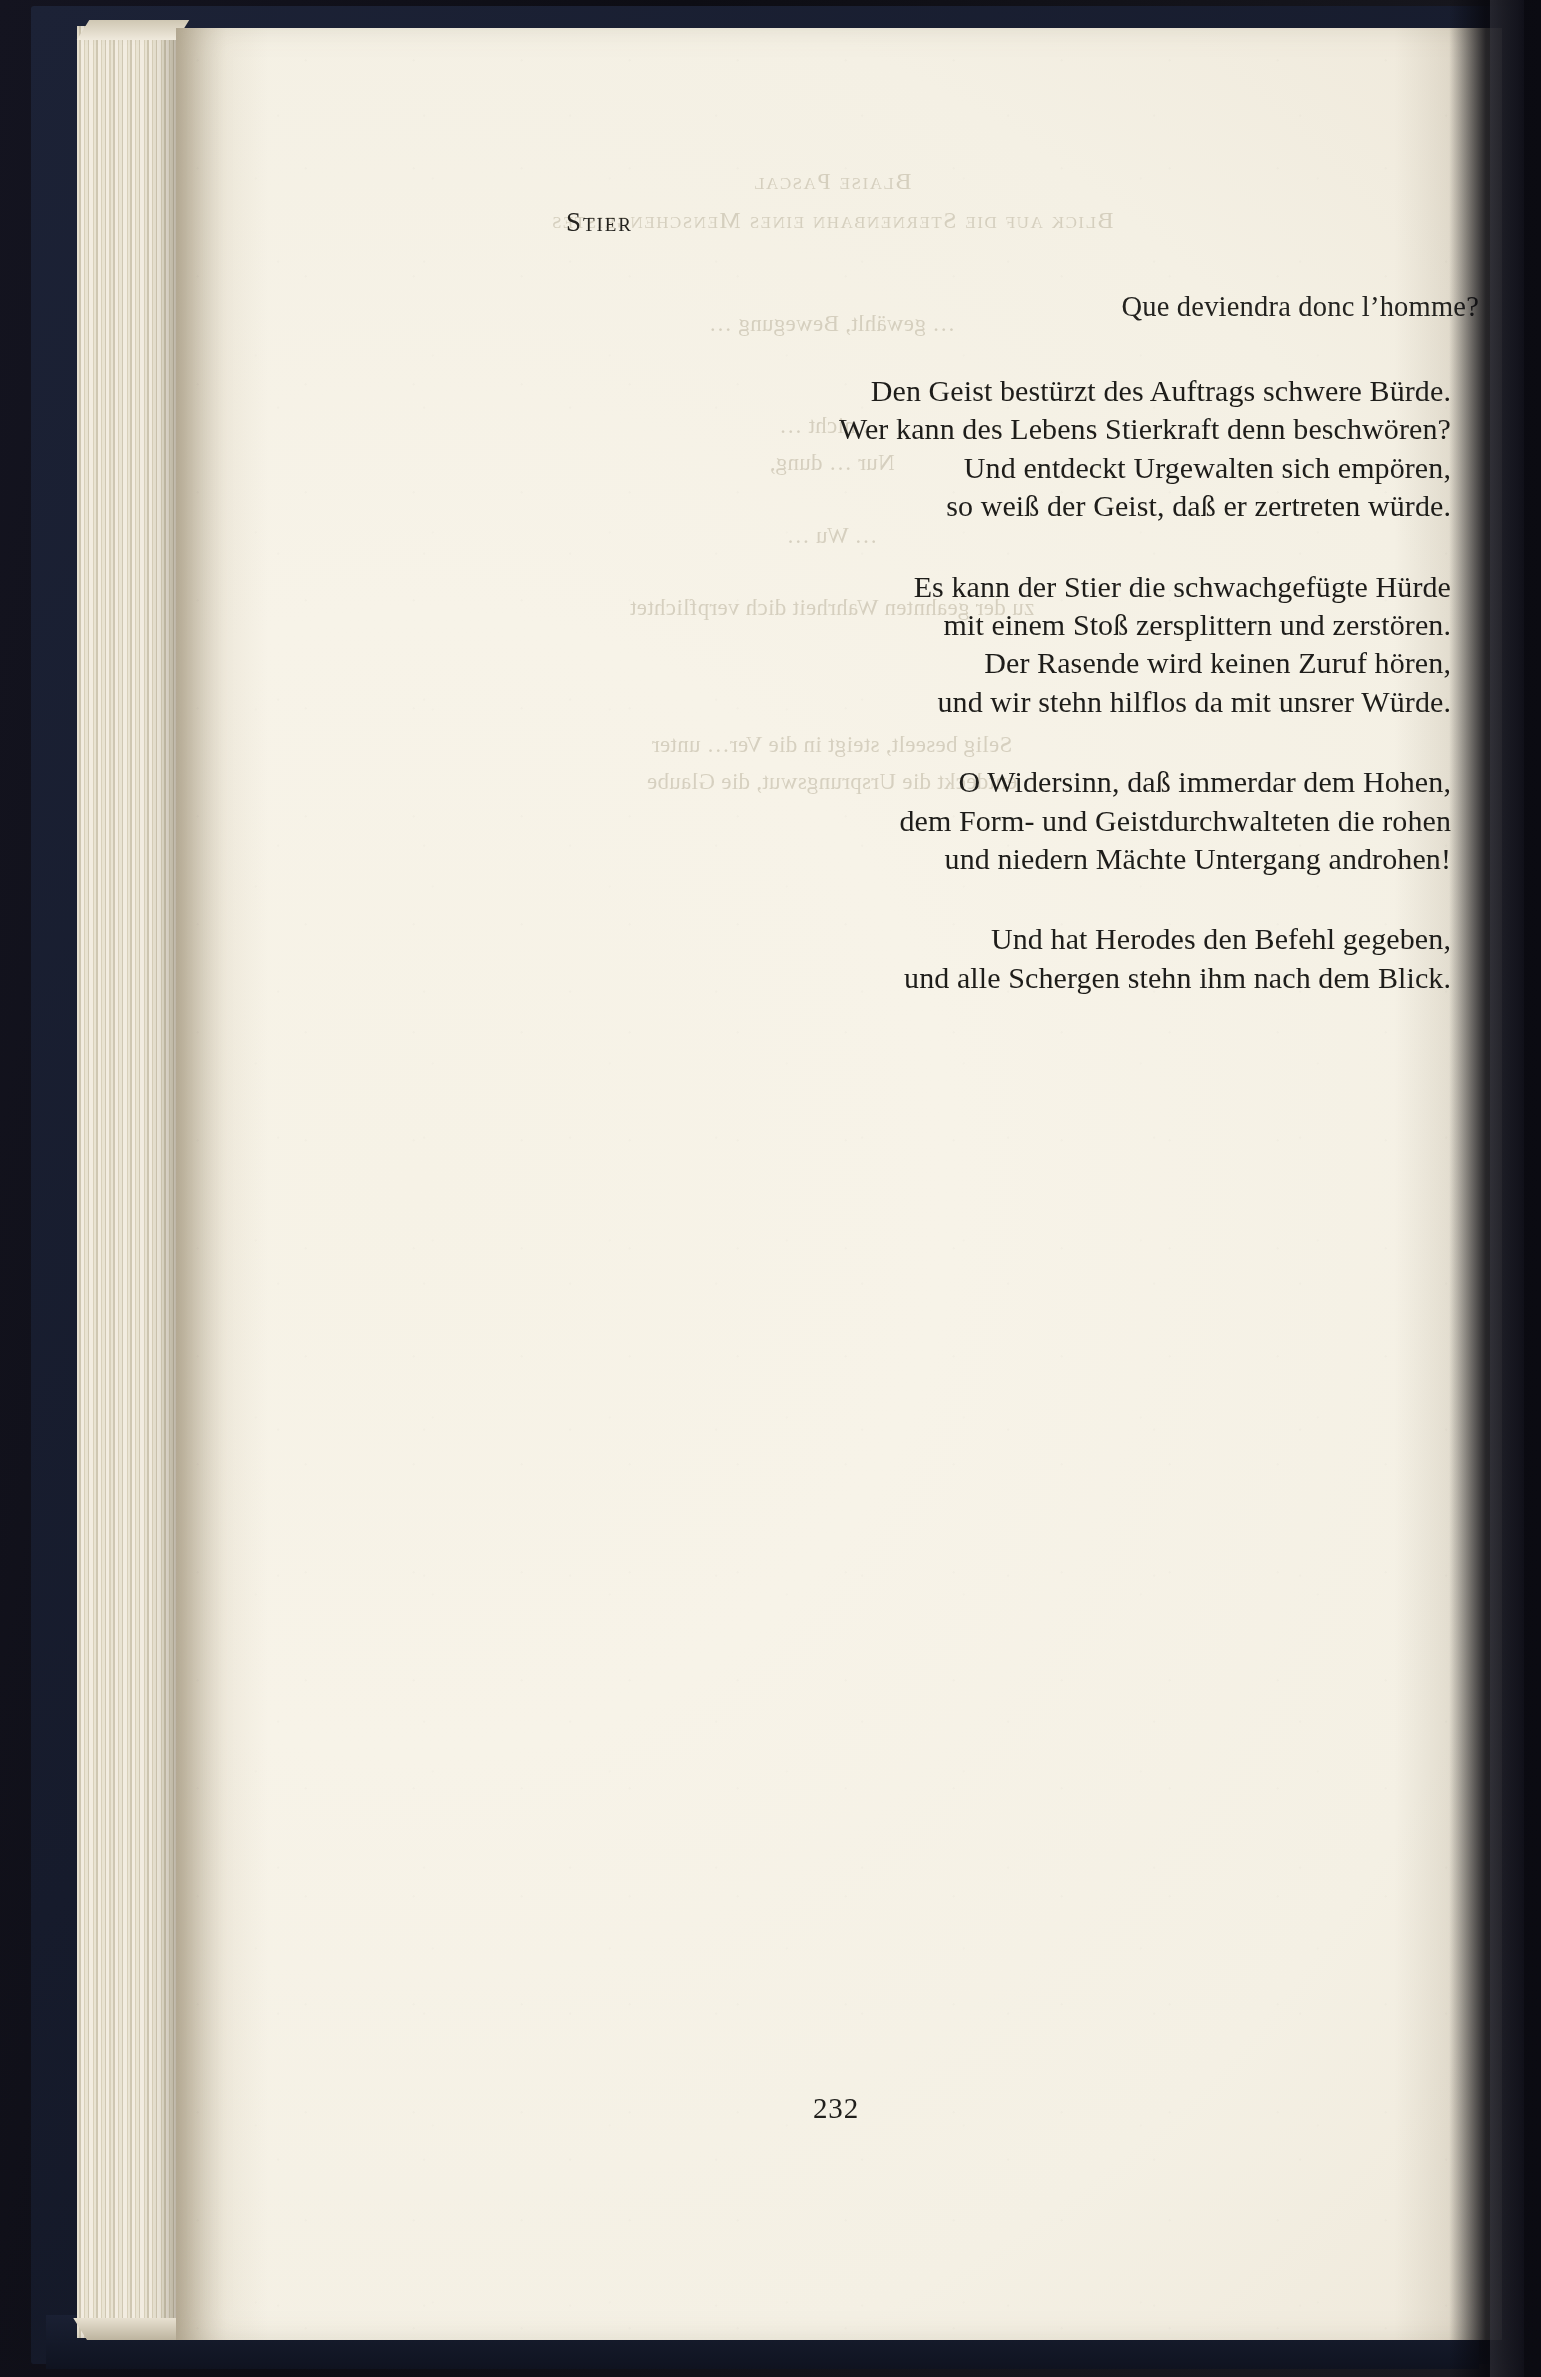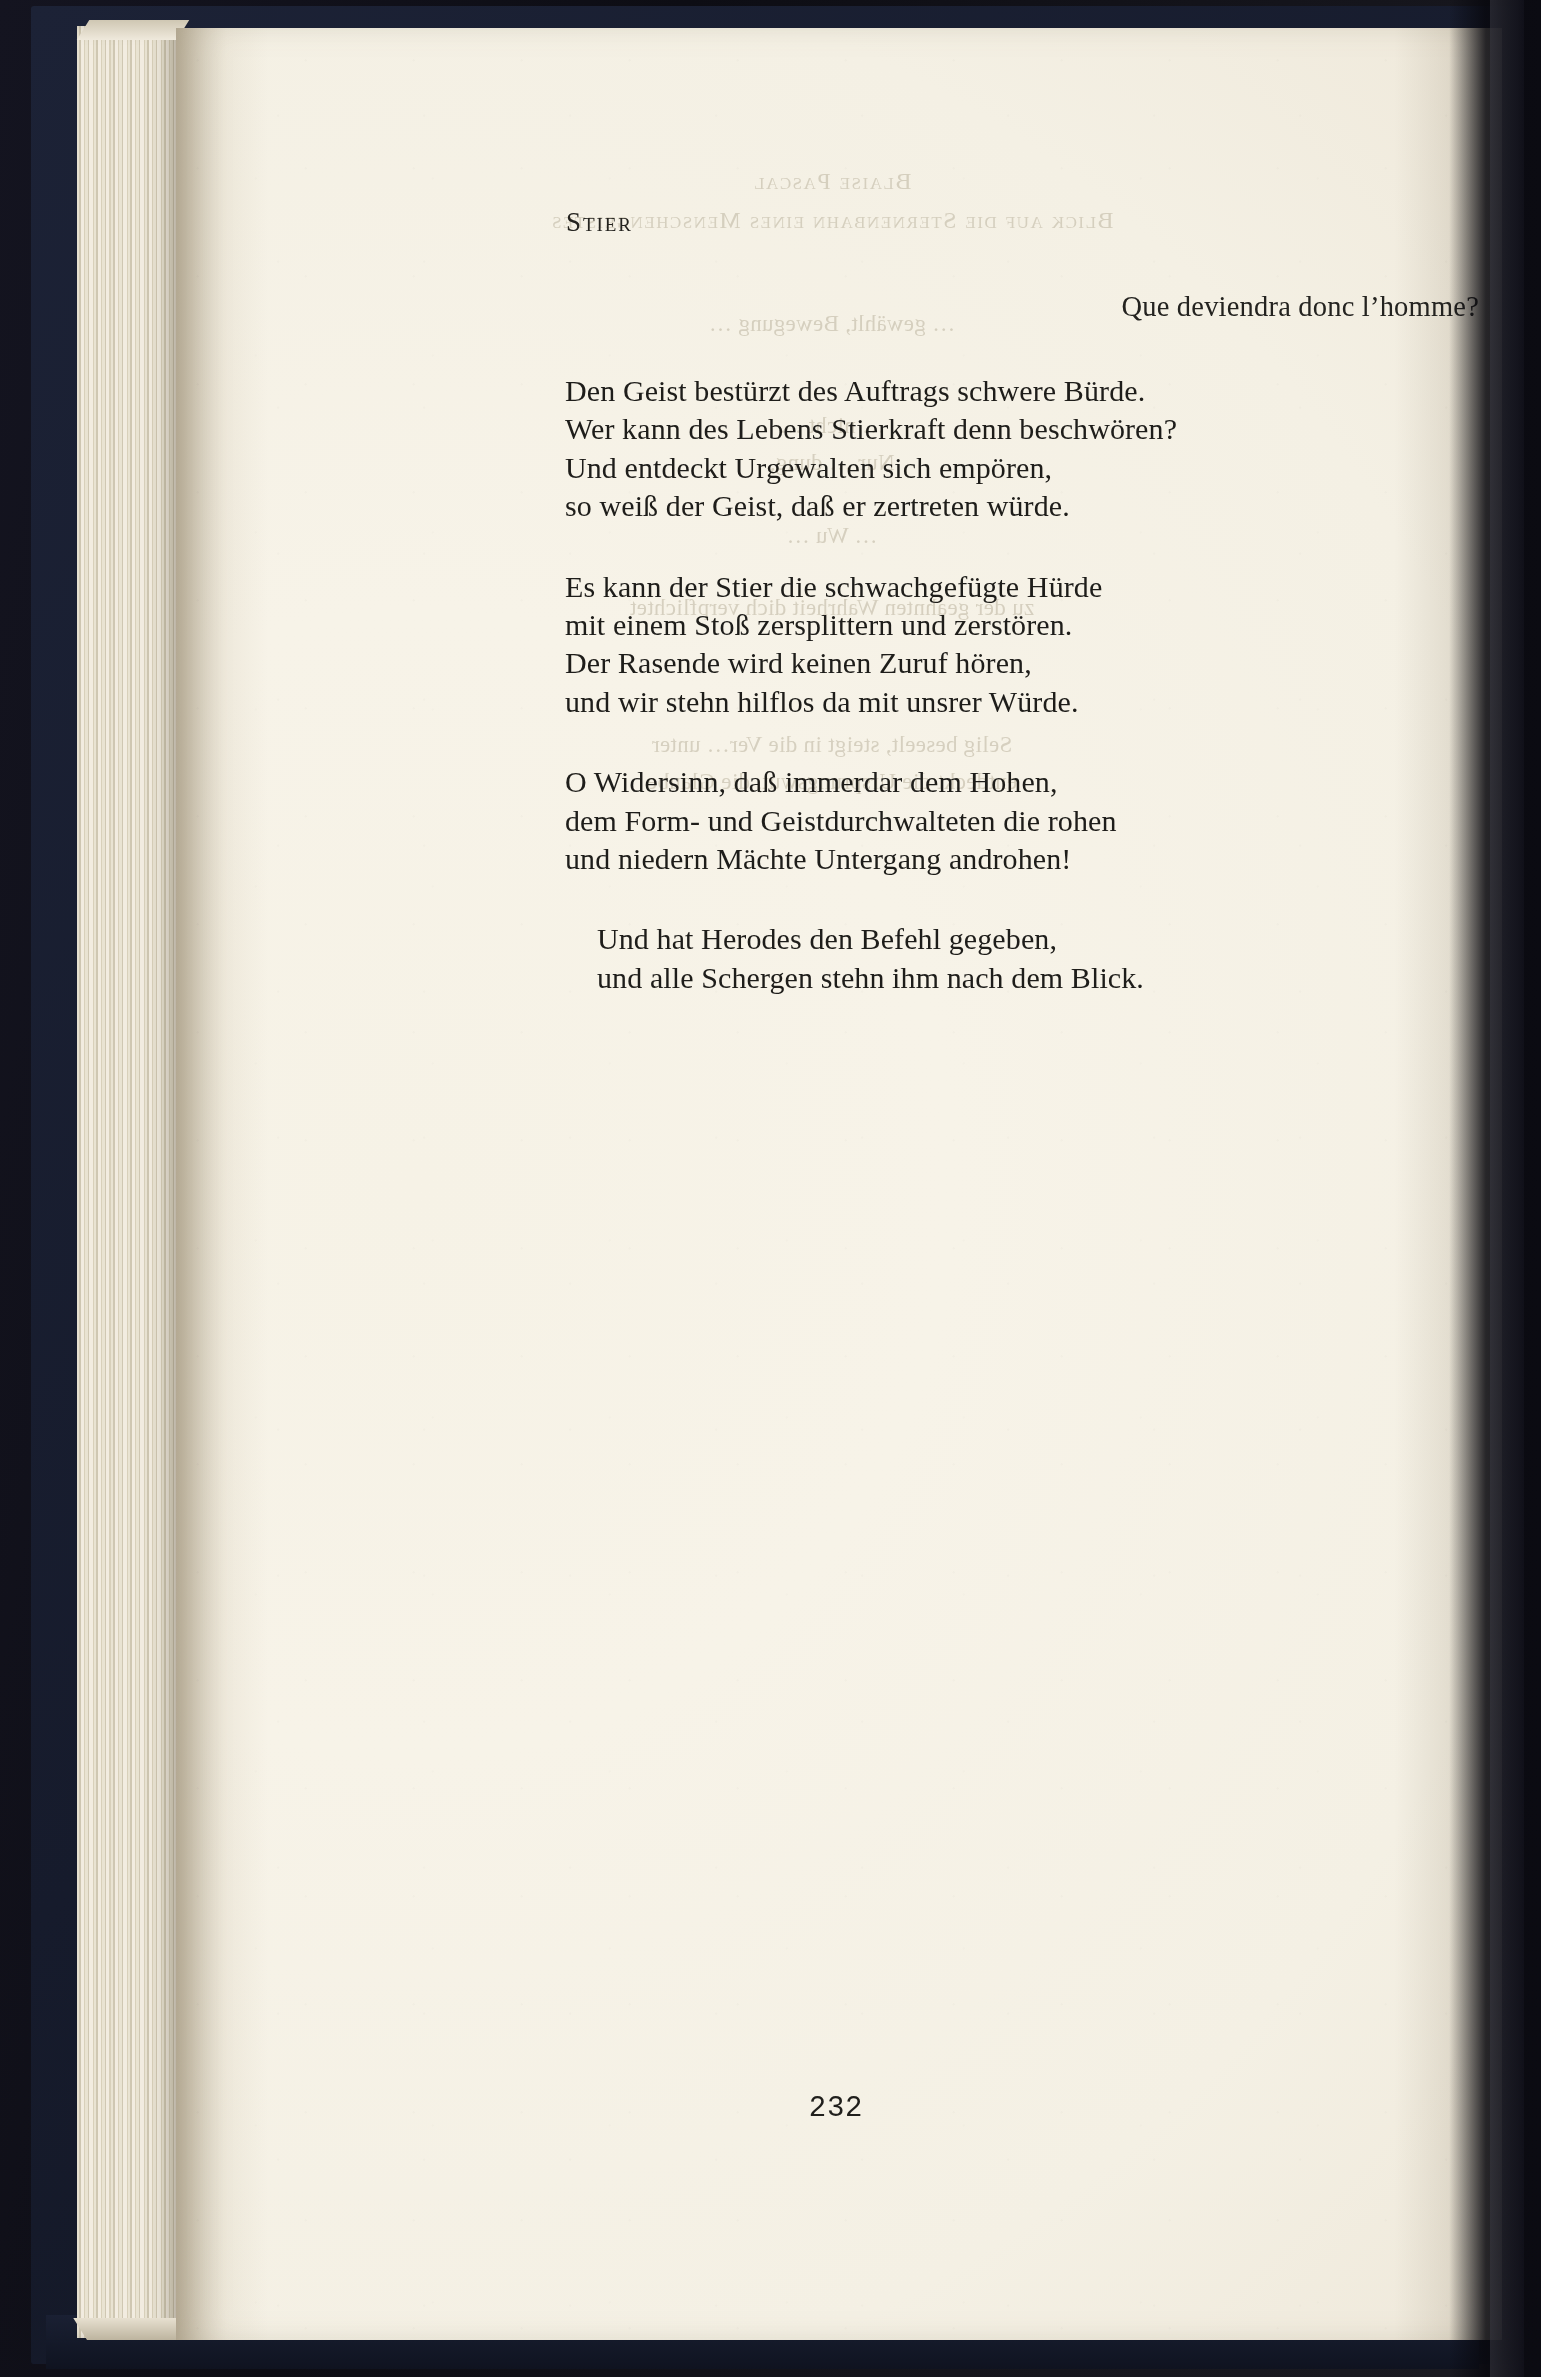--- a/index.html
+++ b/index.html
@@ -180,32 +180,31 @@
     left: 565px;
     top: 372px;
     width: 886px;
     color: #1e1d1a;
     font-size: 30px;
     line-height: 1.28;
     letter-spacing: 0.1px;
   }
   .stanza { margin-bottom: 42px; }
   .stanza:last-child { margin-bottom: 0; margin-left: 32px; }
-  .line { white-space: nowrap; }
+  .line { white-space: nowrap; text-align: right; }
 
   .folio {
     position: absolute;
     left: 0;
     top: 2092px;
     width: 1541px;
     text-align: center;
     font-size: 29px;
     color: #201f1c;
     letter-spacing: 0.8px;
-    font-family: Liberation Mono, monospace;
   }
   .folio span { display: inline-block; margin-left: 131px; }
 
   
   .grain {
     position: absolute;
     inset: 0;
     pointer-events: none;
     background-image:
       radial-gradient(circle at 20% 30%, rgba(0,0,0,.035) 0 0.8px, transparent 1.5px),

